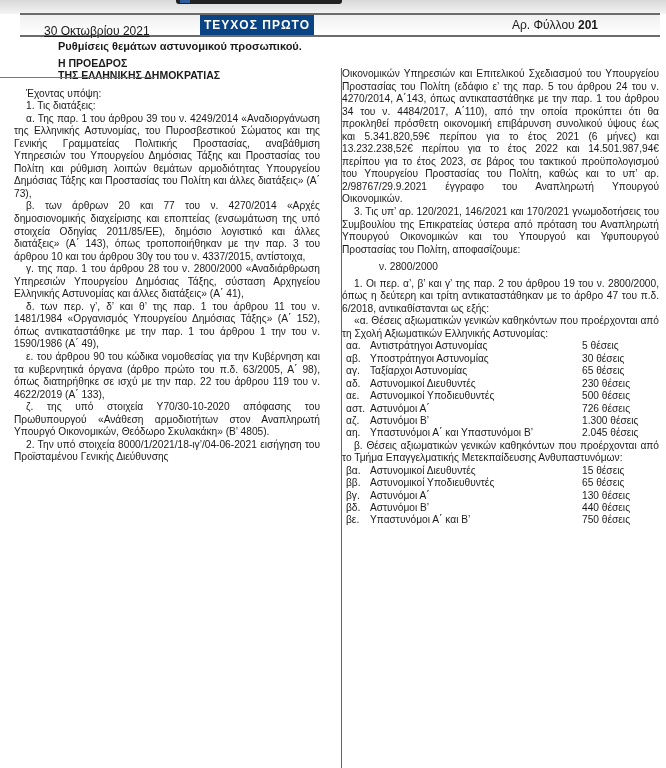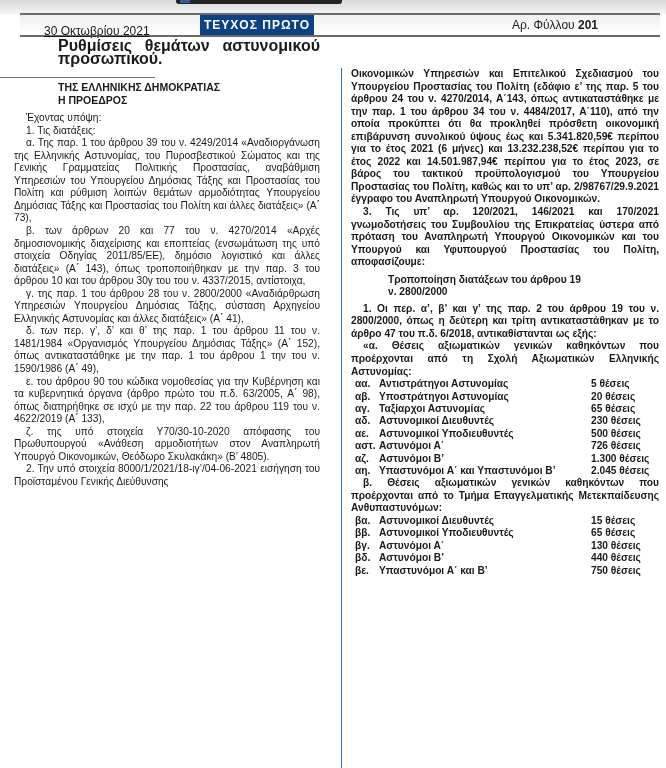--- a/index.html
+++ b/index.html
@@ -31,28 +31,28 @@
   }
   .header .sheet { position: absolute; right: 62px; top: 3px; }
   .header .sheet b { font-weight: bold; }
 
   .col {
     position: absolute; top: 40px; font-size: 10.2px; line-height: 12.55px;
     text-align: justify;
   }
   .col-left { left: 0px; width: 320px; padding-left: 58px; box-sizing: border-box; }
   .col-left .body { margin-left: -44px; }
-  .col-right { left: 341px; width: 318px; padding-left: 9px; border-left: 1px solid #3a6aa8; box-sizing: border-box; top: 68px; height: 700px; font-weight: bold; }
+  .col-right { left: 341px; width: 318px; border-left: 1px solid #3a6aa8; box-sizing: border-box; top: 68px; height: 700px; }
 
   .title {
     color: #0a4383; font-weight: bold; font-size: 11.5px; margin-top: 28px;
     margin-bottom: 4px;
   }
   .title-rule { position: absolute; left: 0; top: 77px; width: 155px; border-top: 1px solid #777; }
-  .subject { font-weight: bold; font-size: 16px; margin-bottom: 16px; }
+  .subject { font-weight: bold; font-size: 11px; margin-bottom: 4px; }
   .president { font-weight: bold; font-size: 10.5px; margin-bottom: 6px; line-height: 12.5px; }
   p { margin: 0; }
   .ind { text-indent: 12px; }
   .article { padding-left: 37px; text-align: left; margin: 5px 0 4px 0; }
   table.posts { border-collapse: collapse; font-size: 10.2px; margin-left: 4px; width: 306px; }
   table.posts td { padding: 0; line-height: 12.4px; vertical-align: top; white-space: nowrap; }
   td.code { width: 24px; padding-right: 3px; }
   td.cnt { width: 70px; }
 </style>
 </head>
@@ -65,57 +65,56 @@
 
 <div class="header">
   <span class="date">30 Οκτωβρίου 2021</span>
   <span class="issue">ΤΕΥΧΟΣ ΠΡΩΤΟ</span>
   <span class="sheet"><span>Αρ. Φύλλου </span><b>201</b></span>
 </div>
 
 <div class="col col-left">
   <div class="subject">Ρυθμίσεις θεμάτων αστυνομικού προσωπικού.</div>
   <div class="president">
+    <div>Η ΠΡΟΕΔΡΟΣ</div>
     <div>ΤΗΣ ΕΛΛΗΝΙΚΗΣ ΔΗΜΟΚΡΑΤΙΑΣ</div>
-    <div>Η ΠΡΟΕΔΡΟΣ</div>
   </div>
   <div class="body">
     <p class="ind">Έχοντας υπόψη:</p>
     <p class="ind">1. Τις διατάξεις:</p>
     <p class="ind">α. Της παρ. 1 του άρθρου 39 του ν. 4249/2014 «Αναδιοργάνωση της Ελληνικής Αστυνομίας, του Πυροσβεστικού Σώματος και της Γενικής Γραμματείας Πολιτικής Προστασίας, αναβάθμιση Υπηρεσιών του Υπουργείου Δημόσιας Τάξης και Προστασίας του Πολίτη και ρύθμιση λοιπών θεμάτων αρμοδιότητας Υπουργείου Δημόσιας Τάξης και Προστασίας του Πολίτη και άλλες διατάξεις» (Α΄ 73),</p>
     <p class="ind">β. των άρθρων 20 και 77 του ν. 4270/2014 «Αρχές δημοσιονομικής διαχείρισης και εποπτείας (ενσωμάτωση της υπό στοιχεία Οδηγίας 2011/85/ΕΕ), δημόσιο λογιστικό και άλλες διατάξεις» (Α΄ 143), όπως τροποποιήθηκαν με την παρ. 3 του άρθρου 10 και του άρθρου 30γ του του ν. 4337/2015, αντίστοιχα,</p>
     <p class="ind">γ. της παρ. 1 του άρθρου 28 του ν. 2800/2000 «Αναδιάρθρωση Υπηρεσιών Υπουργείου Δημόσιας Τάξης, σύσταση Αρχηγείου Ελληνικής Αστυνομίας και άλλες διατάξεις» (Α΄ 41),</p>
     <p class="ind">δ. των περ. γ’, δ’ και θ’ της παρ. 1 του άρθρου 11 του ν. 1481/1984 «Οργανισμός Υπουργείου Δημόσιας Τάξης» (Α΄ 152), όπως αντικαταστάθηκε με την παρ. 1 του άρθρου 1 την του ν. 1590/1986 (Α΄ 49),</p>
     <p class="ind">ε. του άρθρου 90 του κώδικα νομοθεσίας για την Κυβέρνηση και τα κυβερνητικά όργανα (άρθρο πρώτο του π.δ. 63/2005, Α΄ 98), όπως διατηρήθηκε σε ισχύ με την παρ. 22 του άρθρου 119 του ν. 4622/2019 (Α΄ 133),</p>
     <p class="ind">ζ. της υπό στοιχεία Υ70/30-10-2020 απόφασης του Πρωθυπουργού «Ανάθεση αρμοδιοτήτων στον Αναπληρωτή Υπουργό Οικονομικών, Θεόδωρο Σκυλακάκη» (Β’ 4805).</p>
     <p class="ind">2. Την υπό στοιχεία 8000/1/2021/18-ιγ’/04-06-2021 εισήγηση του Προϊσταμένου Γενικής Διεύθυνσης</p>
   </div>
 </div>
 <div class="title-rule"></div>
 
 <div class="col col-right">
   <p>Οικονομικών Υπηρεσιών και Επιτελικού Σχεδιασμού του Υπουργείου Προστασίας του Πολίτη (εδάφιο ε’ της παρ. 5 του άρθρου 24 του ν. 4270/2014, Α΄143, όπως αντικαταστάθηκε με την παρ. 1 του άρθρου 34 του ν. 4484/2017, Α΄110), από την οποία προκύπτει ότι θα προκληθεί πρόσθετη οικονομική επιβάρυνση συνολικού ύψους έως και 5.341.820,59€ περίπου για το έτος 2021 (6 μήνες) και 13.232.238,52€ περίπου για το έτος 2022 και 14.501.987,94€ περίπου για το έτος 2023, σε βάρος του τακτικού προϋπολογισμού του Υπουργείου Προστασίας του Πολίτη, καθώς και το υπ’ αρ. 2/98767/29.9.2021 έγγραφο του Αναπληρωτή Υπουργού Οικονομικών.</p>
   <p class="ind">3. Τις υπ’ αρ. 120/2021, 146/2021 και 170/2021 γνωμοδοτήσεις του Συμβουλίου της Επικρατείας ύστερα από πρόταση του Αναπληρωτή Υπουργού Οικονομικών και του Υπουργού και Υφυπουργού Προστασίας του Πολίτη, αποφασίζουμε:</p>
   <div class="article">
-    <div>Τροποποίηση διατάξεων του άρθρου 19</div>
     <div>ν. 2800/2000</div>
   </div>
   <p class="ind">1. Οι περ. α’, β’ και γ’ της παρ. 2 του άρθρου 19 του ν. 2800/2000, όπως η δεύτερη και τρίτη αντικαταστάθηκαν με το άρθρο 47 του π.δ. 6/2018, αντικαθίστανται ως εξής:</p>
   <p class="ind">«α. Θέσεις αξιωματικών γενικών καθηκόντων που προέρχονται από τη Σχολή Αξιωματικών Ελληνικής Αστυνομίας:</p>
   <table class="posts">
     <tbody id="list-a">
         <tr>
           <td class="code">αα.</td>
           <td class="rank">Αντιστράτηγοι Αστυνομίας</td>
           <td class="cnt">5 θέσεις</td>
         </tr>
         <tr>
           <td class="code">αβ.</td>
           <td class="rank">Υποστράτηγοι Αστυνομίας</td>
-          <td class="cnt">20 θέσεις</td>
+          <td class="cnt">30 θέσεις</td>
         </tr>
         <tr>
           <td class="code">αγ.</td>
           <td class="rank">Ταξίαρχοι Αστυνομίας</td>
           <td class="cnt">65 θέσεις</td>
         </tr>
         <tr>
           <td class="code">αδ.</td>
           <td class="rank">Αστυνομικοί Διευθυντές</td>
           <td class="cnt">230 θέσεις</td>

